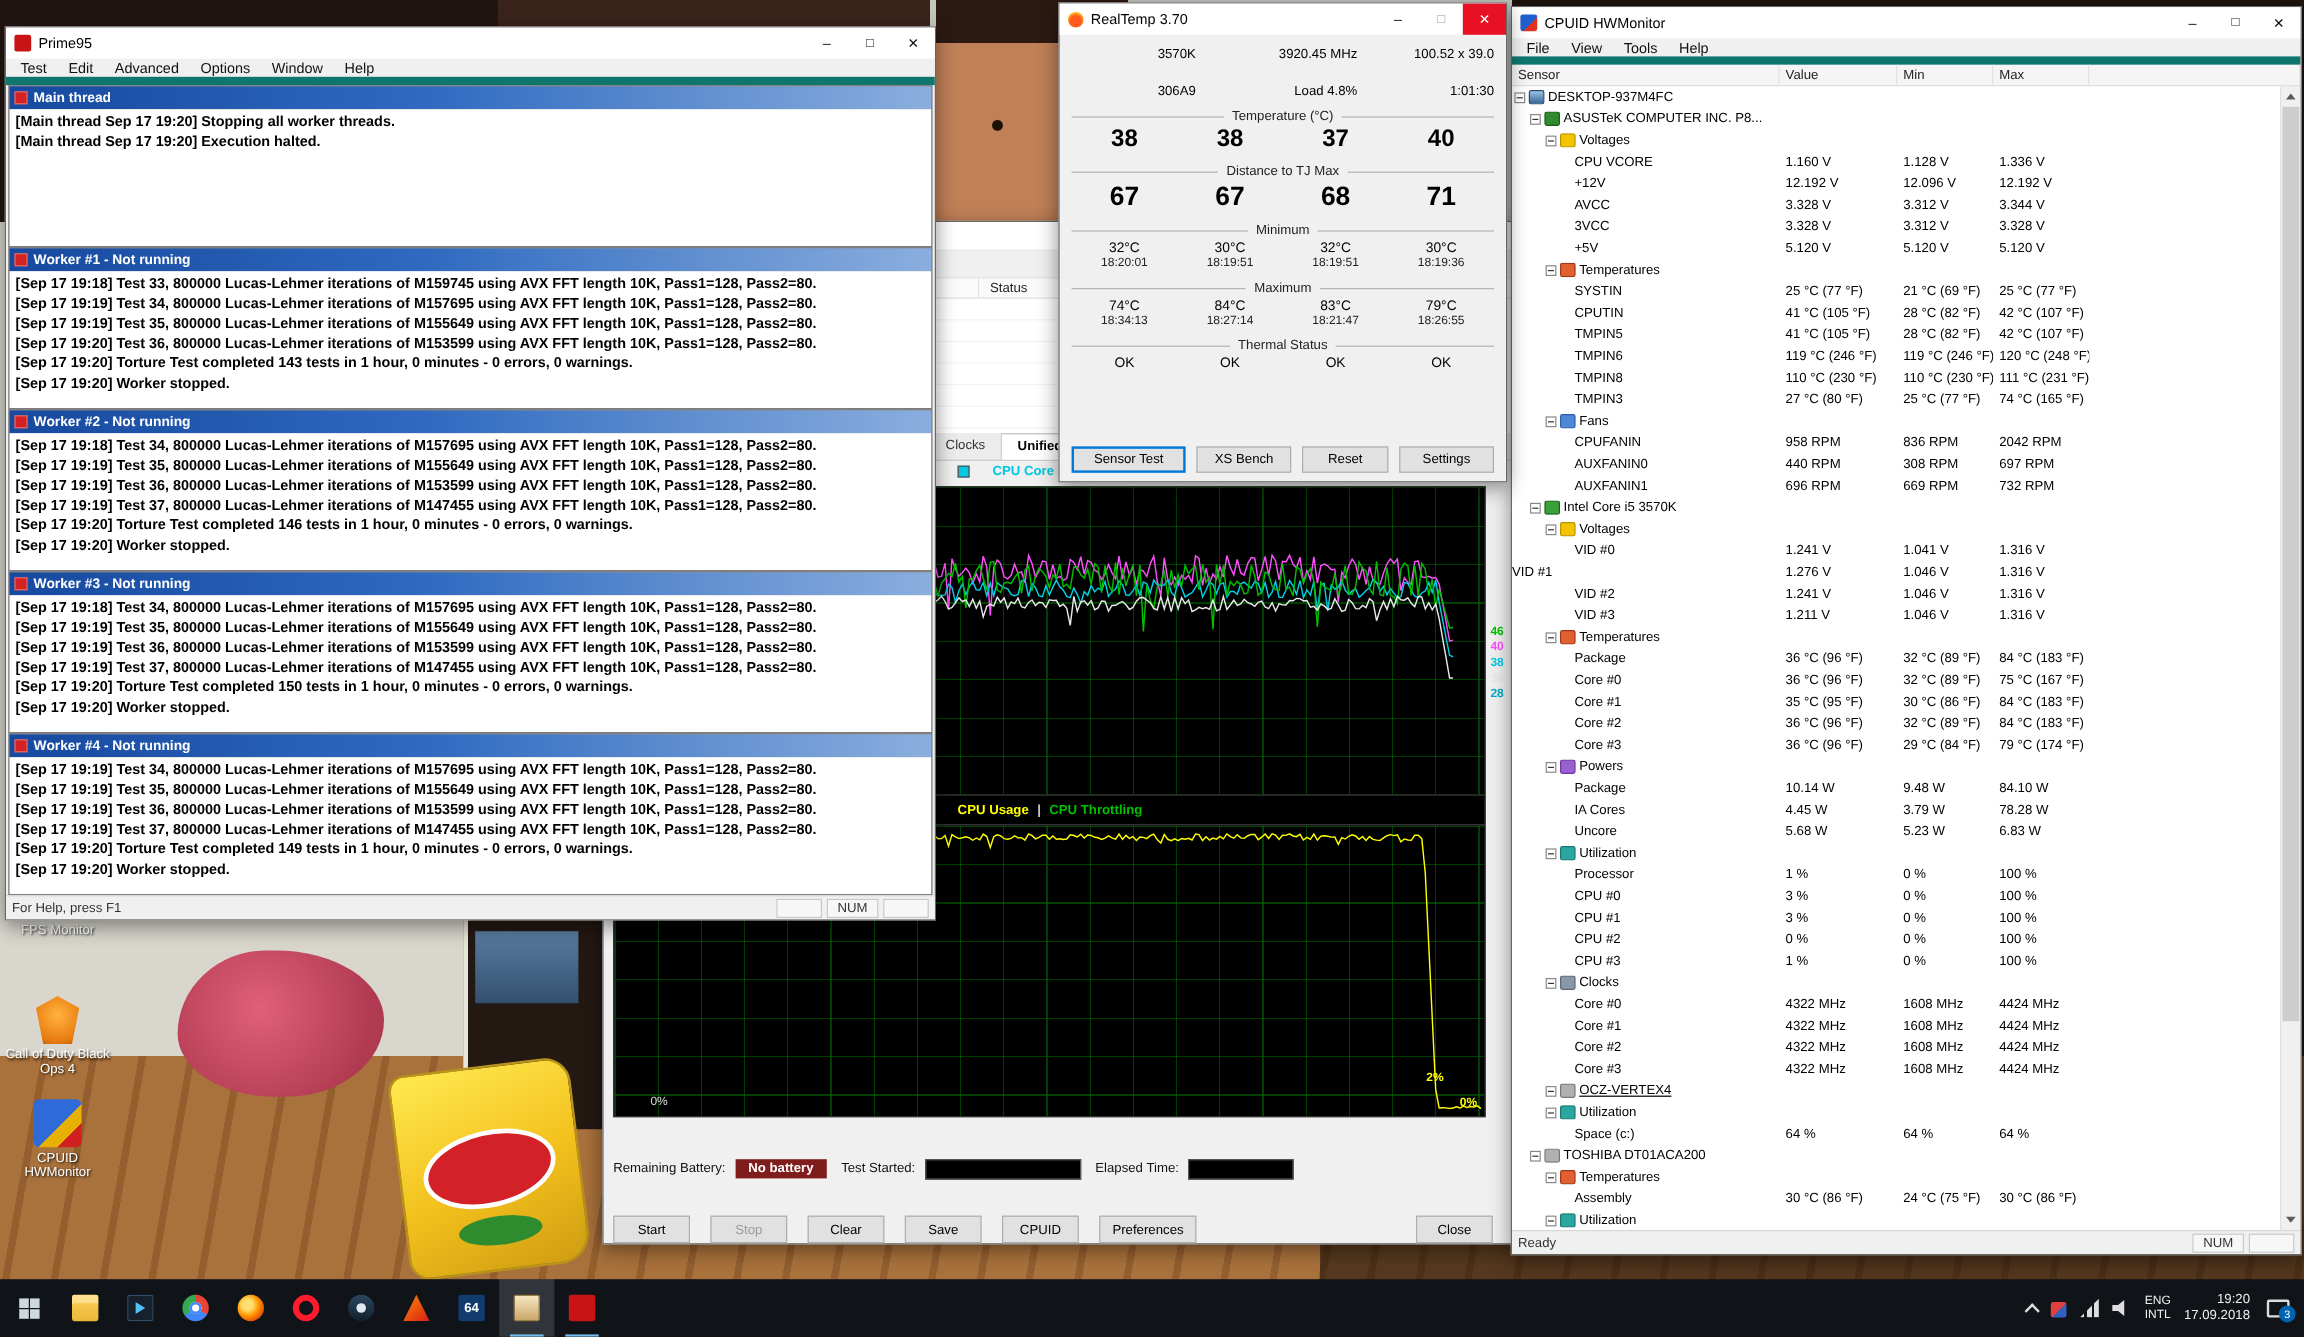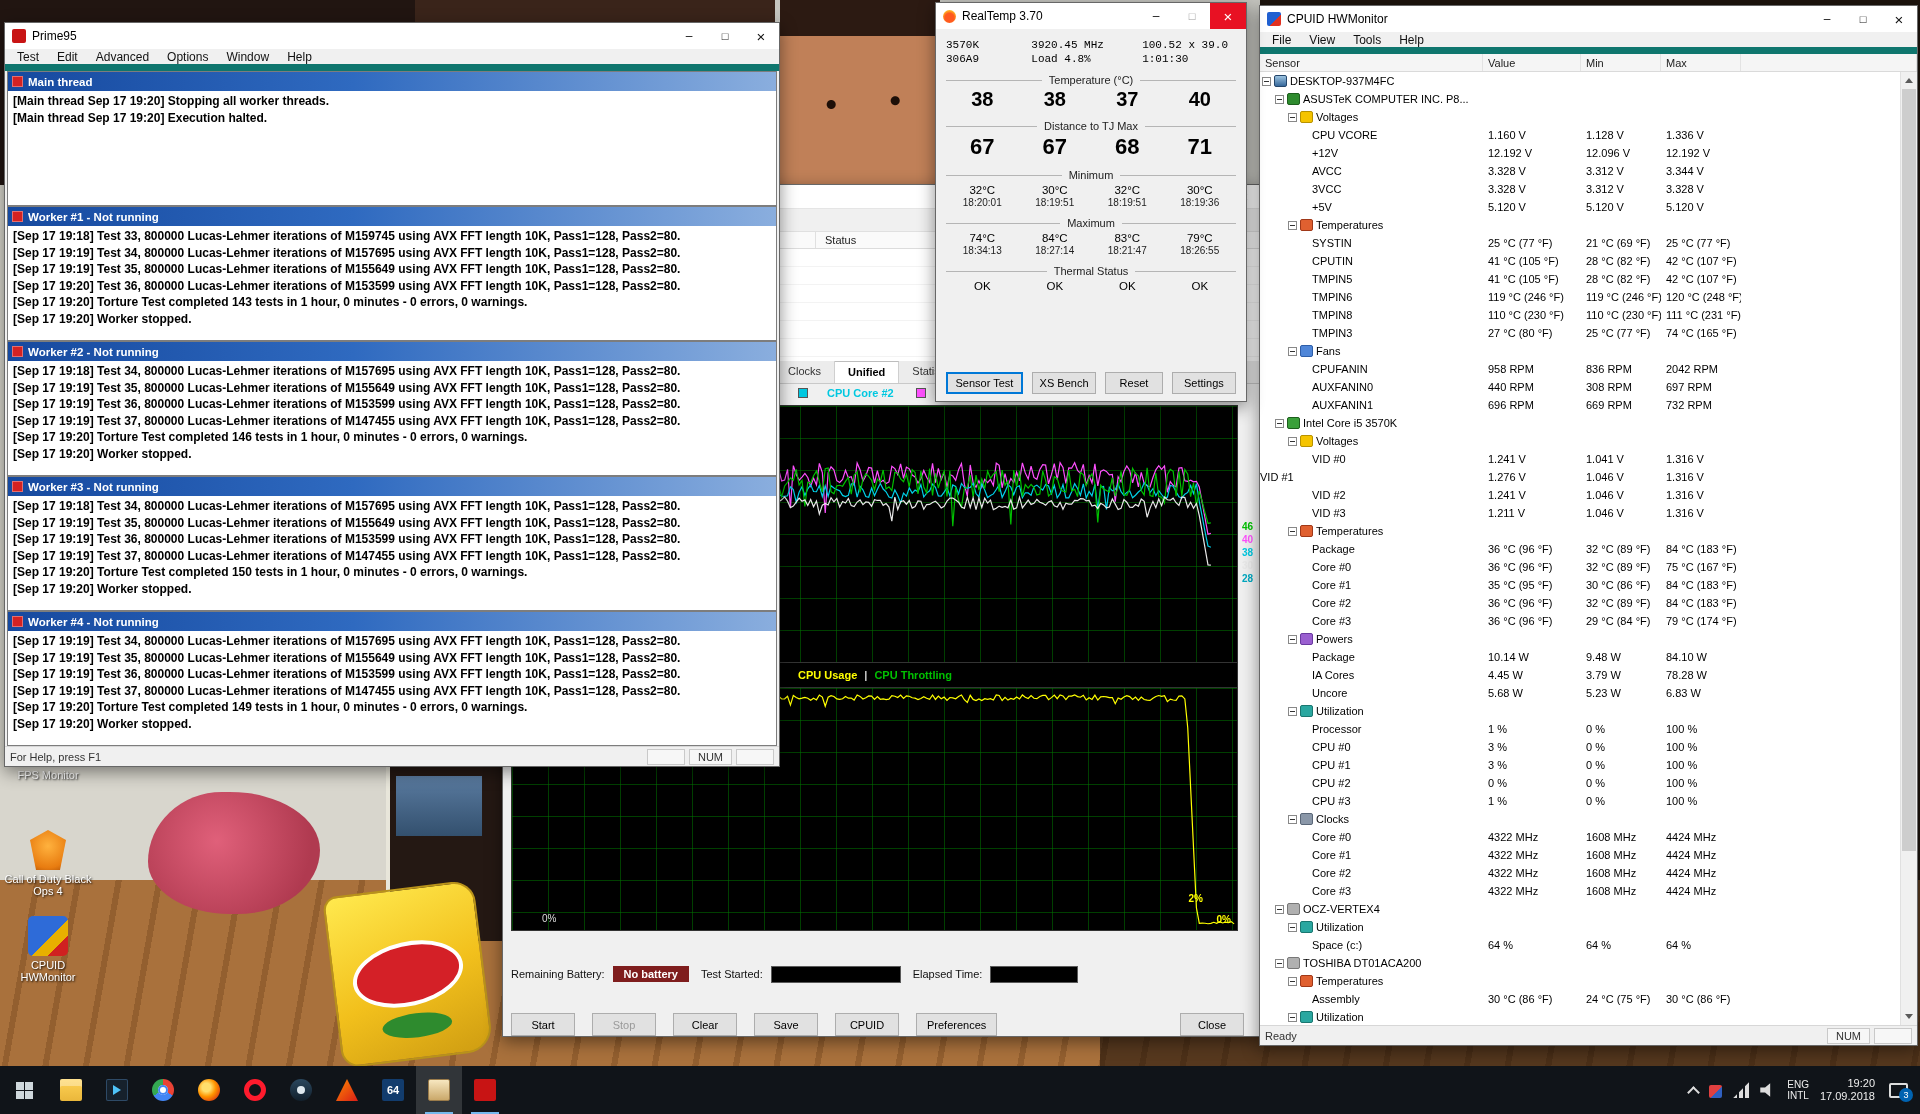--- a/index.html
+++ b/index.html
@@ -56,24 +56,24 @@
   #p95{left:4px;top:22px;width:776px;height:745px;z-index:5;}
   .p95ico{width:14px;height:14px;background:#c81414;border-radius:2px;flex:none;}
   #p95-mdi{position:absolute;top:48px;bottom:20px;left:2px;right:2px;display:flex;flex-direction:column;background:#9a9a9a;}
   .p95c{flex:1;display:flex;flex-direction:column;border:1px solid #7d7d7d;min-height:0;}
   .p95c-t{height:19px;background:linear-gradient(90deg,#16499f 0,#2f6ac0 45%,#8aaede 100%);display:flex;align-items:center;gap:5px;padding:0 4px;color:#fff;font-size:11.5px;font-weight:bold;flex:none;}
   .p95ic{width:11px;height:11px;background:#d42222;border:1px solid rgba(255,255,255,.35);flex:none;}
   .p95c-b{flex:1;background:#fff;padding:2px 5px;overflow:hidden;}
   .p95line{font-size:12px;font-weight:600;line-height:16.5px;white-space:nowrap;color:#000;}
 
   
-  #rt{left:935px;top:2px;width:312px;height:400px;z-index:4;}
+  #rt{left:882px;top:2px;width:374px;height:400px;z-index:4;}
   .rtico{width:13px;height:13px;background:radial-gradient(circle at 50% 60%,#ff5a20 0 45%,#ffb020 70%);border-radius:50%;flex:none;}
   #rt-body{position:absolute;top:26px;left:0;right:0;bottom:0;padding:4px 10px;}
-  .rt-info{display:grid;grid-template-columns:1fr 1.3fr 1.1fr;font-size:11px;text-align:left;row-gap:2px;margin:6px 0 6px;font-family:Liberation Mono, monospace;}
+  .rt-info{display:grid;grid-template-columns:1fr 1.3fr 1.1fr;font-size:11px;text-align:right;row-gap:19px;margin:6px 0 6px;}
   .rt-sec{display:flex;align-items:center;gap:7px;font-size:11px;color:#222;margin-top:9px;}
   .rt-sec::before,.rt-sec::after{content:"";flex:1;height:1px;background:#b5b5b5;}
   .rt-vals{display:grid;grid-template-columns:repeat(4,1fr);text-align:center;}
   .rt-big{font-size:20px;font-weight:bold;margin-top:2px;}
   .rt-huge{font-size:22px;font-weight:bold;margin-top:2px;}
   .rt-sm{font-size:11.5px;margin-top:3px;}
   .rt-time{font-size:10px;color:#222;margin-top:1px;}
   #rt-btns{position:absolute;bottom:7px;left:10px;right:10px;display:grid;grid-template-columns:1.2fr 1fr .9fr 1fr;gap:9px;}
   .btn{height:22px;background:#e1e1e1;border:1px solid #adadad;font-size:11px;display:flex;align-items:center;justify-content:center;color:#000;white-space:nowrap;}
   .btn.focus{border:2px solid #0078d7;}
@@ -753,21 +753,21 @@
       <div class="hw-row">
         <div class="hw-label" style="padding-left: 52px;">
           <span class="hw-name">Core #3</span>
         </div>
         <div class="hw-cell">4322 MHz</div>
         <div class="hw-cell">1608 MHz</div>
         <div class="hw-cell">4424 MHz</div>
         <div class="hw-cell"></div>
       </div>
       <div class="hw-row">
-        <div class="hw-label" style="padding-left: 15px;">
+        <div class="hw-label" style="padding-left: 28px; text-decoration: underline;">
           <span class="hw-exp"></span>
           <span class="hw-ic ic-disk"></span>
           <span class="hw-name">OCZ-VERTEX4</span>
         </div>
         <div class="hw-cell"></div>
         <div class="hw-cell"></div>
         <div class="hw-cell"></div>
         <div class="hw-cell"></div>
       </div>
       <div class="hw-row">

